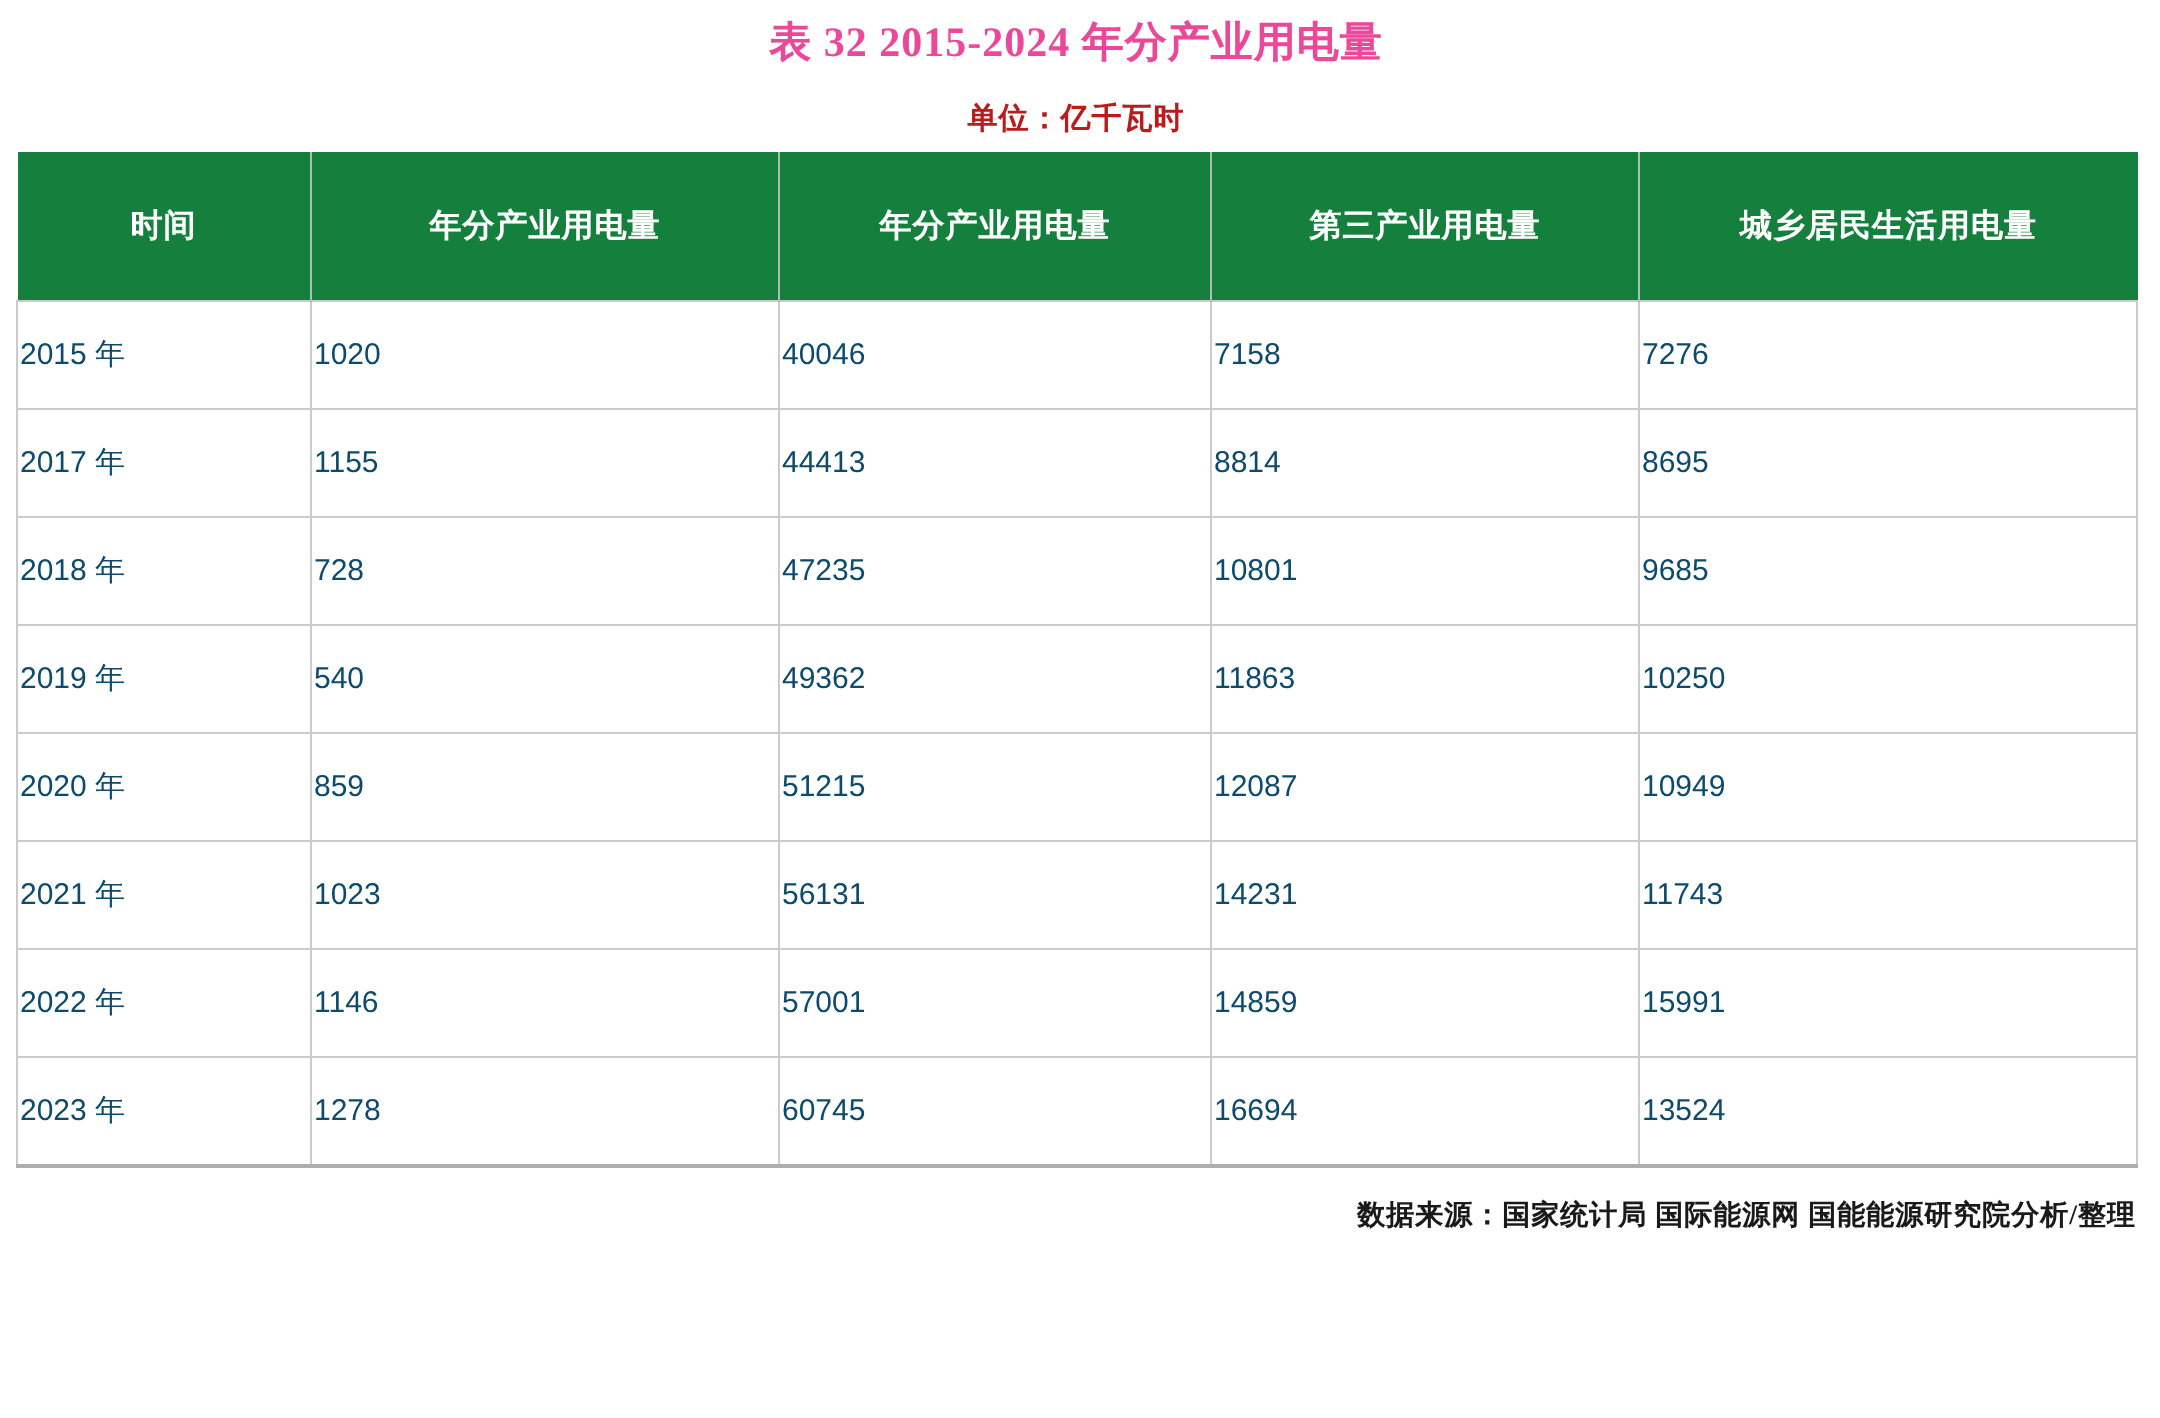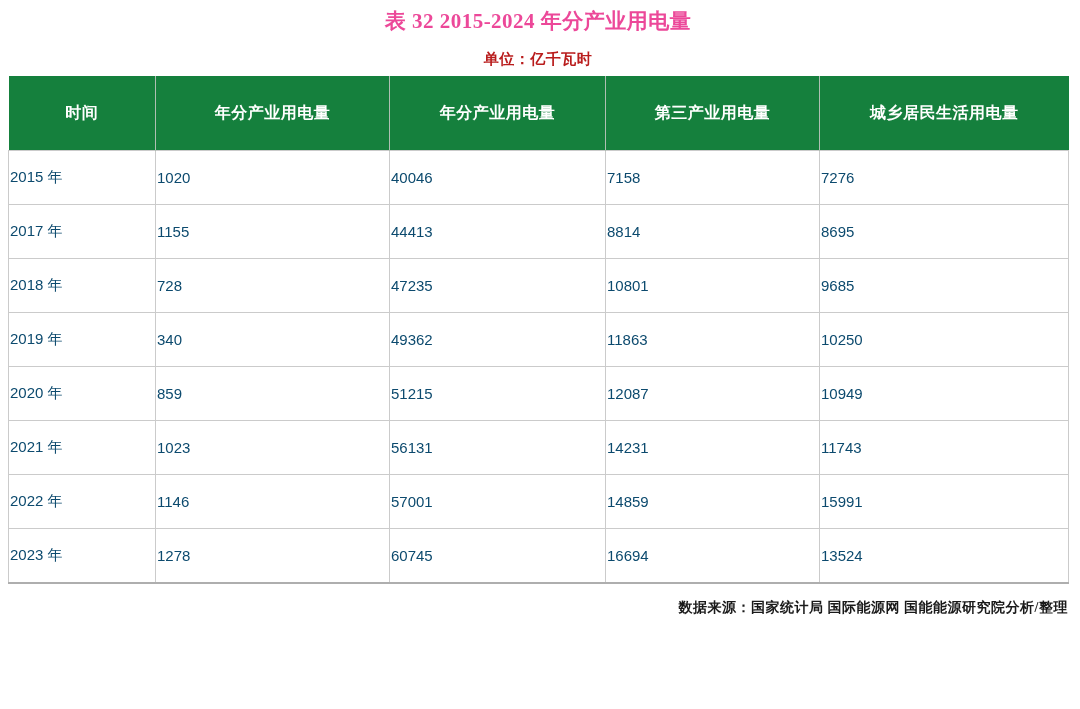--- a/index.html
+++ b/index.html
@@ -117,21 +117,21 @@
       </tr>
       <tr>
         <td>2018 年</td>
         <td>728</td>
         <td>47235</td>
         <td>10801</td>
         <td>9685</td>
       </tr>
       <tr>
         <td>2019 年</td>
-        <td>340</td>
+        <td>540</td>
         <td>49362</td>
         <td>11863</td>
         <td>10250</td>
       </tr>
       <tr>
         <td>2020 年</td>
         <td>859</td>
         <td>51215</td>
         <td>12087</td>
         <td>10949</td>

